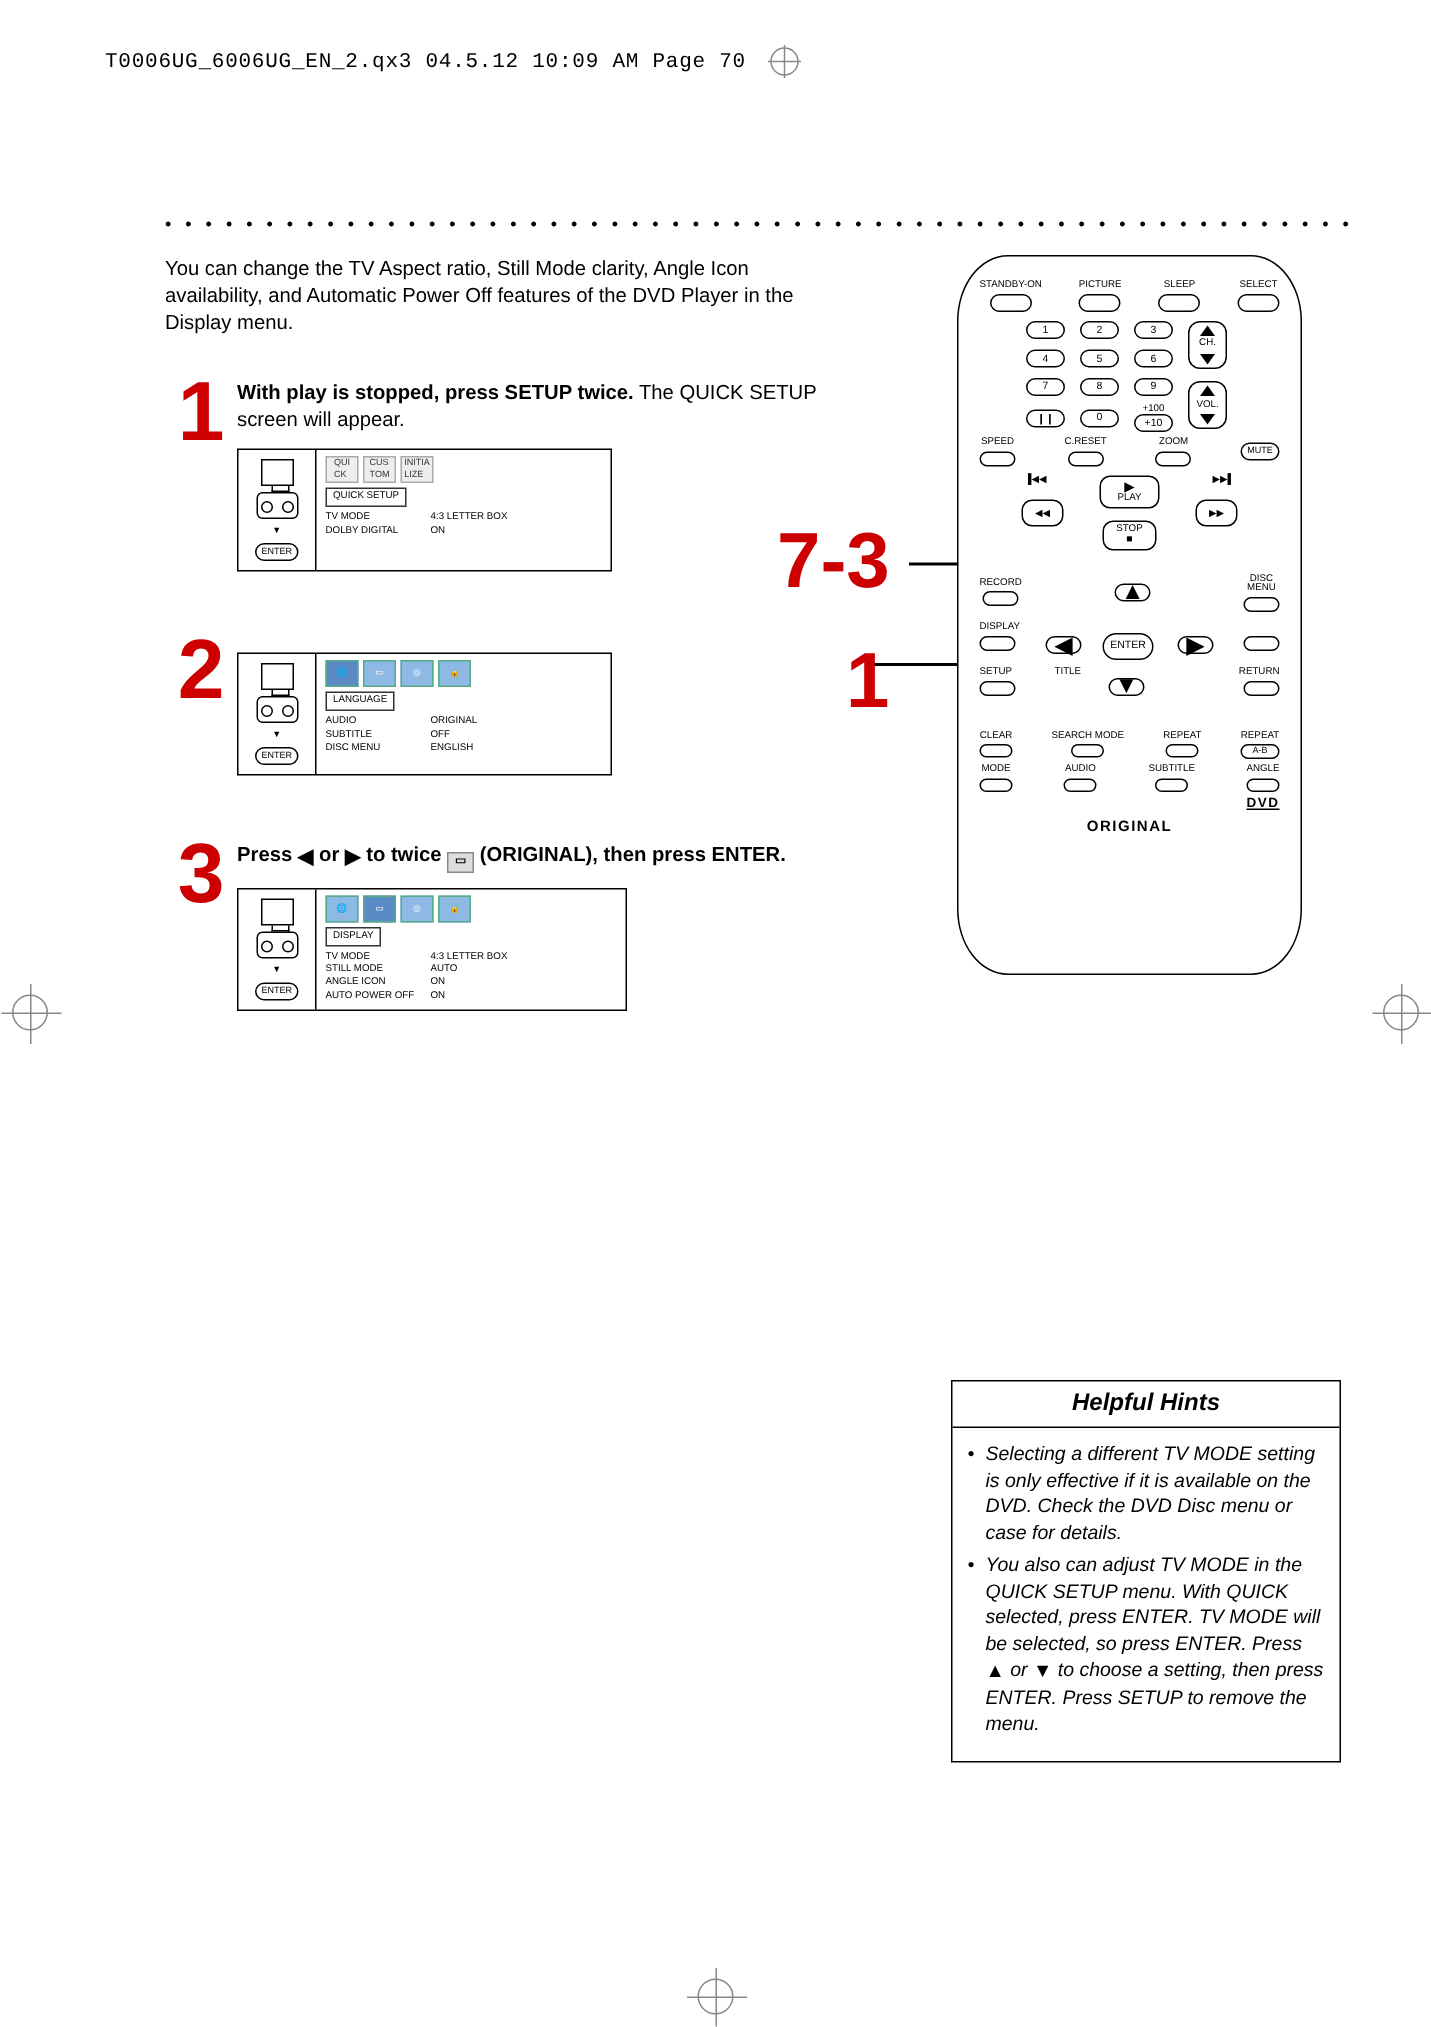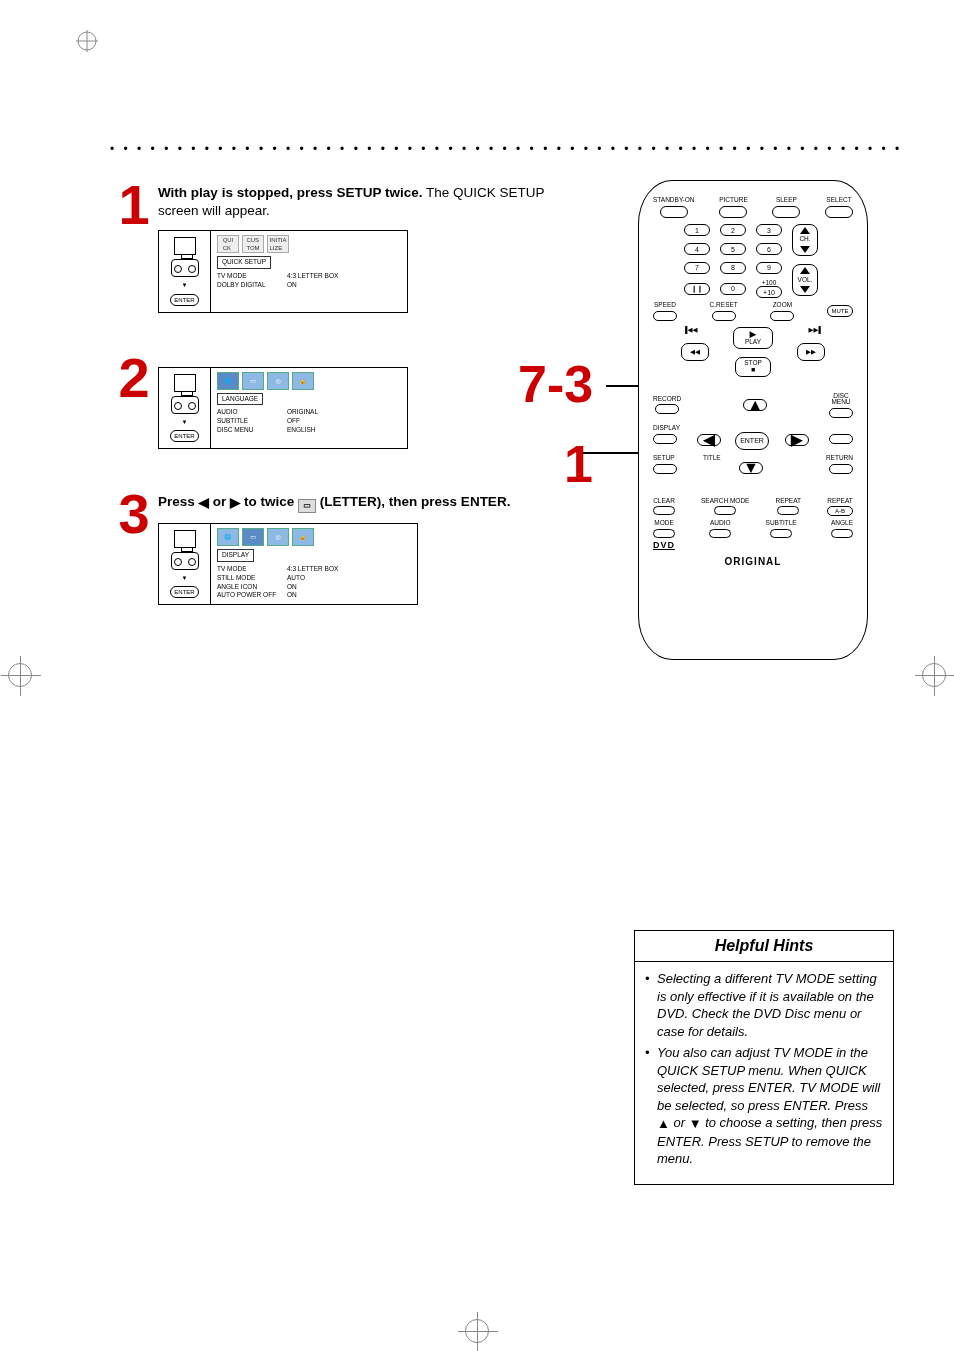--- a/index.html
+++ b/index.html
@@ -61,53 +61,55 @@
   .tri-dn { width: 0; height: 0; border-left: 5px solid transparent; border-right: 5px solid transparent; border-top: 7px solid #000; }
   .num-grid { display: grid; grid-template-columns: repeat(3, 26px) 30px; gap: 6px 10px; margin-bottom: 4px; justify-content: center; align-items: center; }
   .play-cluster { position: relative; height: 66px; margin-top: 6px; }
   .play-btn { position: absolute; border: 1px solid #000; border-radius: 7px; font-size: 6.5px; display: flex; align-items: center; justify-content: center; flex-direction: column; }
   .enter-cluster { position: relative; height: 70px; margin-top: 2px; }
   .enter-oval { position: absolute; width: 34px; height: 18px; border: 1px solid #000; border-radius: 9px; font-size: 7px; display: flex; align-items: center; justify-content: center; }
   .dir-pill { position: absolute; width: 24px; height: 12px; border: 1px solid #000; border-radius: 6px; display: flex; align-items: center; justify-content: center; }
   .cluster-lbl { position: absolute; font-size: 6.5px; }
   .four-row { display: flex; justify-content: space-between; margin-top: 4px; }
   .brand-logo { text-align: center; font-size: 10px; letter-spacing: 1px; margin-top: 6px; font-weight: bold; }
-  .dvd-logo { text-align: left; font-size: 9px; margin-top: 2px; font-weight: bold; letter-spacing: 1px; text-decoration: underline; }
+  .dvd-logo { text-align: right; font-size: 9px; margin-top: 2px; font-weight: bold; letter-spacing: 1px; text-decoration: underline; }
   .hints-box { position: absolute; right: 10px; top: 750px; width: 260px; border: 1px solid #000; }
   .hints-title { text-align: center; font-weight: bold; font-style: italic; font-size: 16px; padding: 6px 4px; border-bottom: 1px solid #000; }
   .hints-body { padding: 8px 10px 12px 10px; font-size: 13px; font-style: italic; line-height: 1.35; }
   .hints-body ul { list-style: none; }
   .hints-body li { display: flex; margin-bottom: 4px; }
   .hints-body li .hb { width: 12px; flex-shrink: 0; }
   .hints-body .tri { font-style: normal; }
   .circ-cross { border: 1px solid #888; width: 24px; height: 24px; border-radius: 50%; position: absolute; }
   .circ-cross::before { content: ""; position: absolute; left: -8px; top: 11px; width: 40px; height: 1px; background: #888; }
   .circ-cross::after { content: ""; position: absolute; top: -8px; left: 11px; height: 40px; width: 1px; background: #888; }
   b { font-weight: bold; }
 </style>
 </head>
 <body>
 
 <div class="page">
 
   <div class="header-line">
+    <span>T0006UG_6006UG_EN_2.qx3  04.5.12  10:09 AM  Page 70</span>
     <span class="reg-mark">
       <svg width="22" height="22">
           <circle cx="11" cy="11" r="9" fill="none" stroke="#888" stroke-width="1"></circle>
           <line x1="0" y1="11" x2="22" y2="11" stroke="#888"></line>
           <line x1="11" y1="0" x2="11" y2="22" stroke="#888"></line>
         </svg>
     </span>
   </div>
 
   <div class="dots">• • • • • • • • • • • • • • • • • • • • • • • • • • • • • • • • • • • • • • • • • • • • • • • • • • • • • • • • • • • • • • • • • • • • • • • •</div>
 
   <div class="columns">
 
     <div class="intro-block">
+      <p>You can change the TV Aspect ratio, Still Mode clarity,  Angle Icon availability, and Automatic Power Off features of the DVD Player in the Display menu.</p>
     </div>
 
     <div class="step">
       <div class="step-num">1</div>
       <div class="step-body">
         <p><b>With play is stopped, press SETUP twice.</b><span>  The QUICK SETUP screen will appear.</span></p>
         <div class="osd">
           <div class="osd-left">
             <div class="tv-icon"></div>
             <div class="remote-mini"></div>
@@ -169,21 +171,21 @@
                 </div>
             </div>
           </div>
         </div>
       </div>
     </div>
 
     <div class="step" style="margin-top:40px">
       <div class="step-num">3</div>
       <div class="step-body">
-        <p><b><span>Press </span><span class="tri">◀</span><span> or </span><span class="tri">▶</span><span> to twice  </span><span class="screen-icon-inline">▭</span><span>  (LETTER), then press ENTER.</span></b></p>
+        <p><b><span>Press </span><span class="tri">◀</span><span> or </span><span class="tri">▶</span><span> to twice  </span><span class="screen-icon-inline">▭</span><span>  (ORIGINAL), then press ENTER.</span></b></p>
         <div class="osd" style="width:260px">
           <div class="osd-left">
             <div class="tv-icon"></div>
             <div class="remote-mini"></div>
             <div style="font-size:6px">▼</div>
             <div class="enter-btn">ENTER</div>
           </div>
           <div class="osd-right">
             <div class="osd-tabs">
               <span class="osd-tab">🌐</span>
@@ -376,21 +378,21 @@
     <div class="hints-box">
       <div class="hints-title">Helpful Hints</div>
       <div class="hints-body">
         <ul>
           <li>
               <span class="hb">•</span>
               <span>Selecting a different TV MODE setting is only effective if it is available on the DVD. Check the DVD Disc menu or case for details.</span>
             </li>
           <li>
               <span class="hb">•</span>
-              <span><span>You also can adjust TV MODE in the QUICK SETUP menu. When QUICK selected, press ENTER. TV MODE will be selected, so press ENTER. Press </span><span class="tri">▲</span><span> or </span><span class="tri">▼</span><span> to choose a setting, then press ENTER. Press SETUP to remove the menu.</span></span>
+              <span><span>You also can adjust TV MODE in the QUICK SETUP menu. With QUICK selected, press ENTER. TV MODE will be selected, so press ENTER. Press </span><span class="tri">▲</span><span> or </span><span class="tri">▼</span><span> to choose a setting, then press ENTER. Press SETUP to remove the menu.</span></span>
             </li>
         </ul>
       </div>
     </div>
 
   </div>
 
 </div>
 
 <div class="circ-cross" style="left:8px;top:663px"></div>

